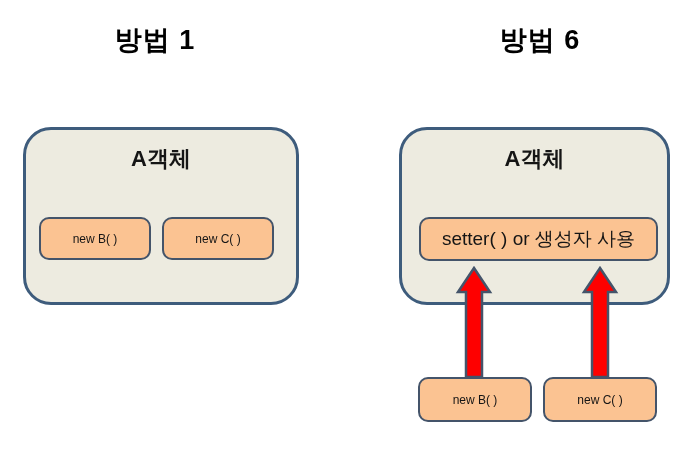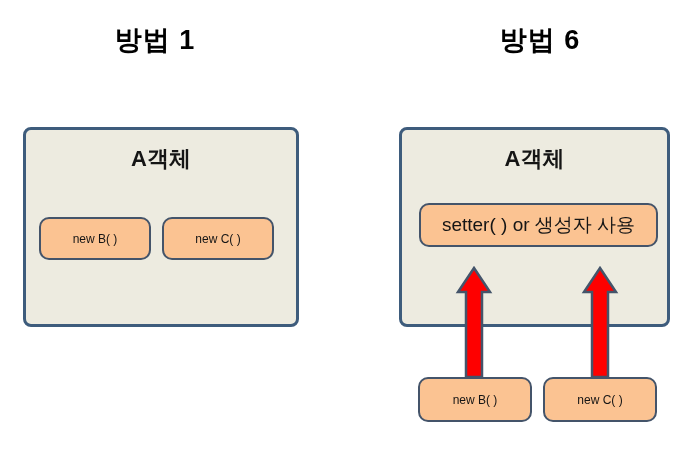--- a/index.html
+++ b/index.html
@@ -26,24 +26,24 @@
     font-weight: bold;
     color: #000000;
     letter-spacing: 1px;
   }
   #title-1 { left: 0px;   width: 310px; }
   #title-2 { left: 390px; width: 300px; }
 
   .object-container {
     position: absolute;
     top: 127px;
-    height: 200px;
+    height: 178px;
     background: var(--container-fill, #edebe0);
     border: 3px solid var(--container-border, #3e5c7c);
-    border-radius: 8px;
+    border-radius: 28px;
     box-sizing: border-box;
   }
   #container-1 { left: 23px;  width: 276px; }
   #container-2 { left: 399px; width: 271px; }
 
   .container-label {
     position: absolute;
     top: 14px;
     left: 0;
     width: 100%;
@@ -63,21 +63,21 @@
     align-items: center;
     justify-content: center;
     font-size: 12px;
     color: #151515;
     white-space: nowrap;
   }
   
   #node-b1 { left: 13px;  top: 87px; width: 112px; height: 43px; }
   #node-c1 { left: 136px; top: 87px; width: 112px; height: 43px; }
   
-  #node-setter { left: 17px; top: 73px; width: 239px; height: 44px; font-size: 19px; }
+  #node-setter { left: 17px; top: 87px; width: 239px; height: 44px; font-size: 19px; }
 
   
   #node-b2 { left: 418px; top: 377px; width: 114px; height: 45px; }
   #node-c2 { left: 543px; top: 377px; width: 114px; height: 45px; }
 
   #arrow-layer {
     position: absolute;
     left: 0; top: 0;
     width: 700px; height: 467px;
     pointer-events: none;

